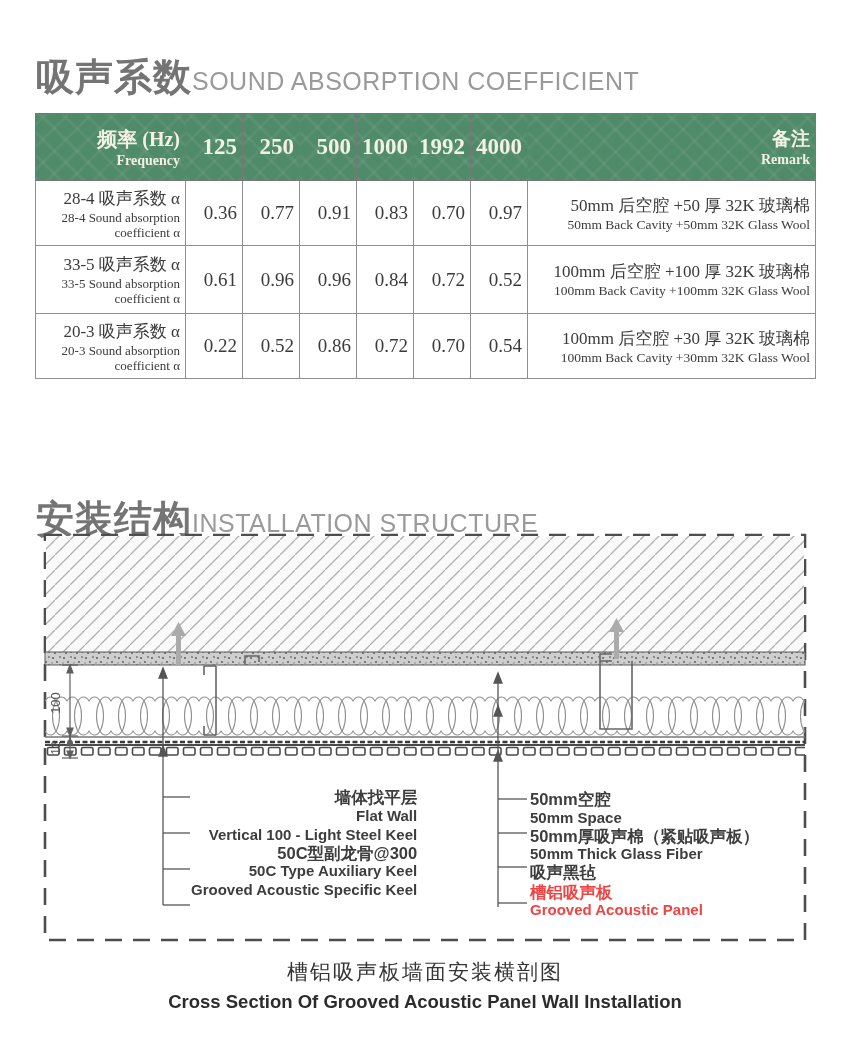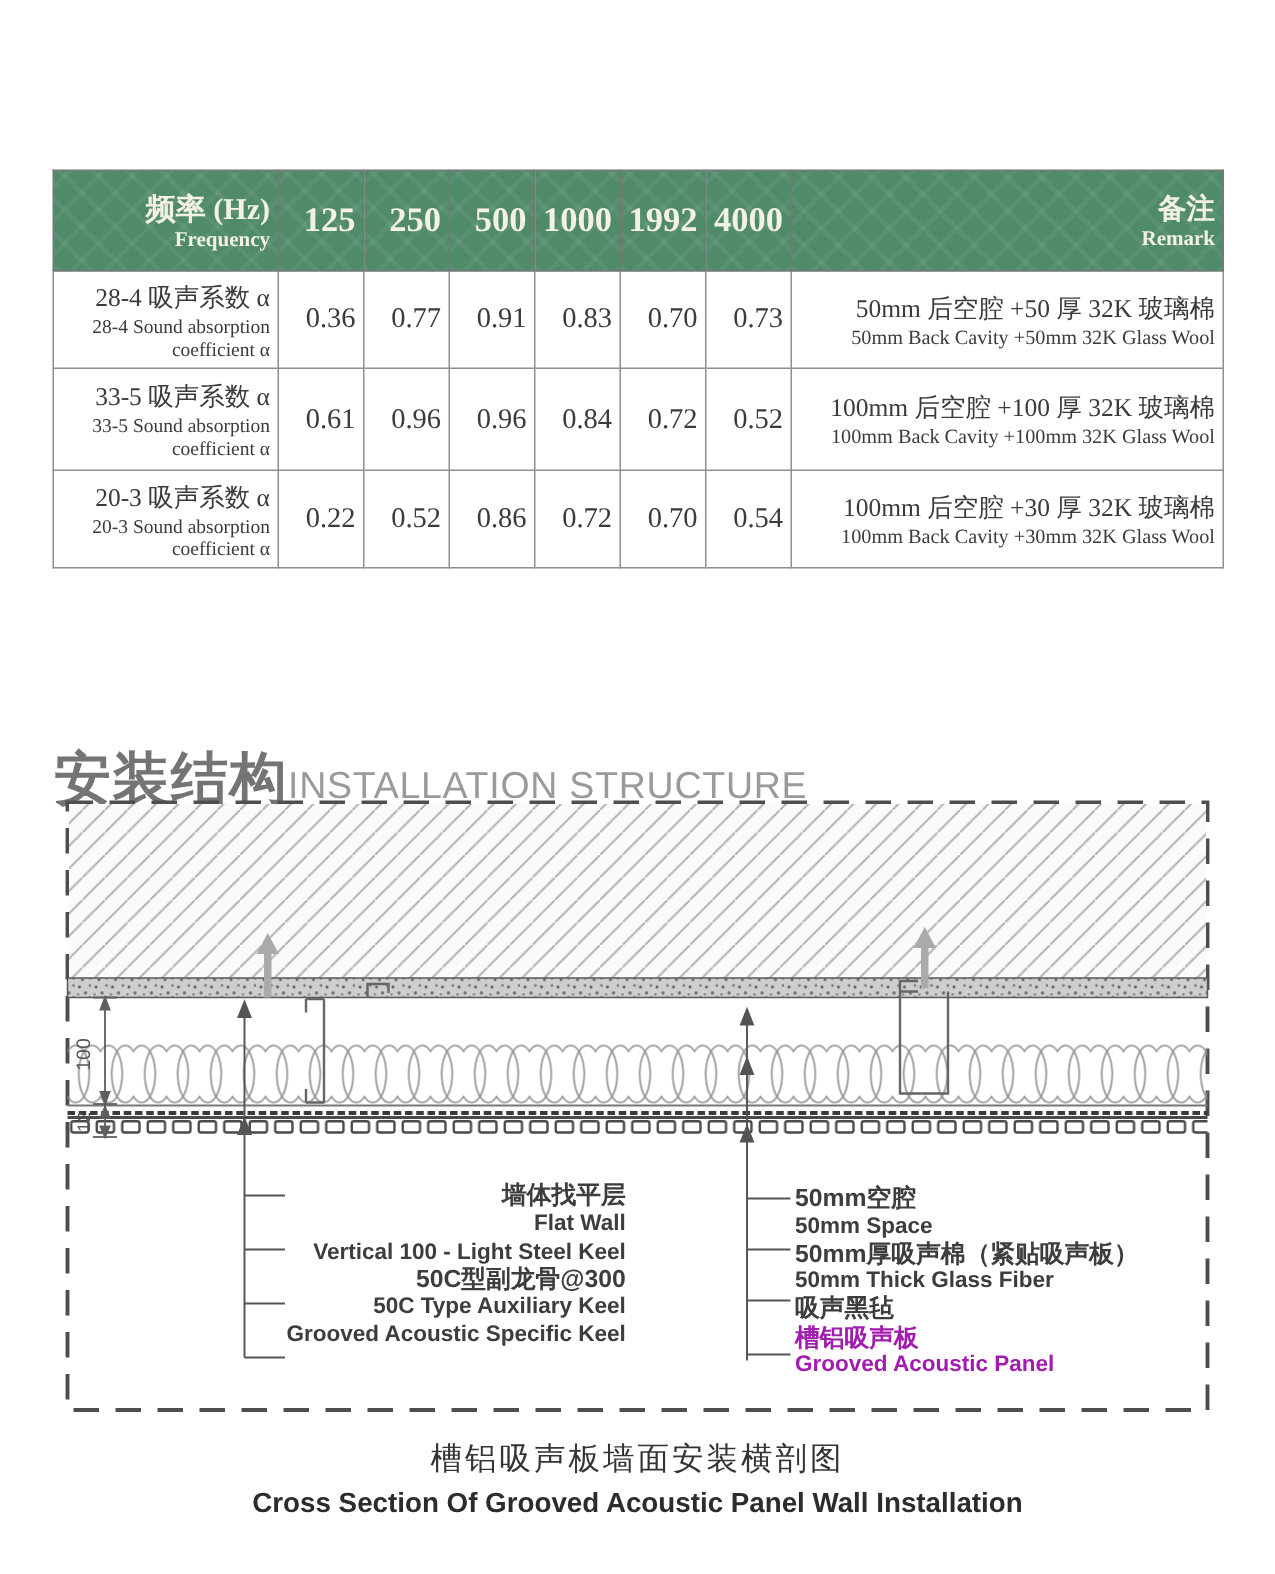--- a/index.html
+++ b/index.html
@@ -39,32 +39,35 @@
   
   #diagram { position:absolute; left:40px; top:525px; width:775px; height:430px; }
   #diagram svg { position:absolute; left:0; top:0; }
   .lblgroup { position:absolute; font-weight:bold; color:#3d3d3d; }
   .lblgroup .item { margin-bottom:2px; }
   .lblgroup .zh { font-size:16.5px; line-height:17.5px; white-space:nowrap; }
   .lblgroup .en { font-size:15px; line-height:17px; white-space:nowrap; }
   .lblgroup .en.big { font-size:18.5px; line-height:19px; }
   #left-labels  { left:151px; top:264px;text-align:right; }
   #right-labels { left:490px; top:266px; }
-  .item.red .zh, .item.red .en { color:#a21caf; }
+  .item.red .zh, .item.red .en { color:#ef4444; }
 
   
   #caption { position:absolute; left:0; top:958px; width:850px; text-align:center; color:#343434; }
   #caption .zh { font-size:21px; font-weight:normal; letter-spacing:2px; }
   #caption .en { font-size:18.5px; font-weight:bold; margin-top:5px; color:#2c2c2c; }
 </style>
 </head>
 <body>
 
 <div id="page">
 
+  <div class="sec-title" id="title1">
+    <span class="zh">吸声系数</span><span class="en">SOUND ABSORPTION COEFFICIENT</span>
+  </div>
 
   <table id="abs-table">
     <colgroup>
       <col style="width:150px">
         <col style="width:57px">
         <col style="width:57px">
         <col style="width:57px">
       <col style="width:57px">
         <col style="width:57px">
         <col style="width:57px">
@@ -92,21 +95,21 @@
       <tr>
         <td>
           <span class="lbl-zh">28-4 吸声系数 α</span>
           <span class="lbl-en">28-4 Sound absorption coefficient α</span>
         </td>
         <td class="val">0.36</td>
         <td class="val">0.77</td>
         <td class="val">0.91</td>
         <td class="val">0.83</td>
         <td class="val">0.70</td>
-        <td class="val">0.73</td>
+        <td class="val">0.97</td>
         <td>
           <span class="rmk-zh">50mm 后空腔 +50 厚 32K 玻璃棉</span>
           <span class="rmk-en">50mm Back Cavity +50mm 32K Glass Wool</span>
         </td>
       </tr>
       <tr>
         <td>
           <span class="lbl-zh">33-5 吸声系数 α</span>
           <span class="lbl-en">33-5 Sound absorption coefficient α</span>
         </td>

